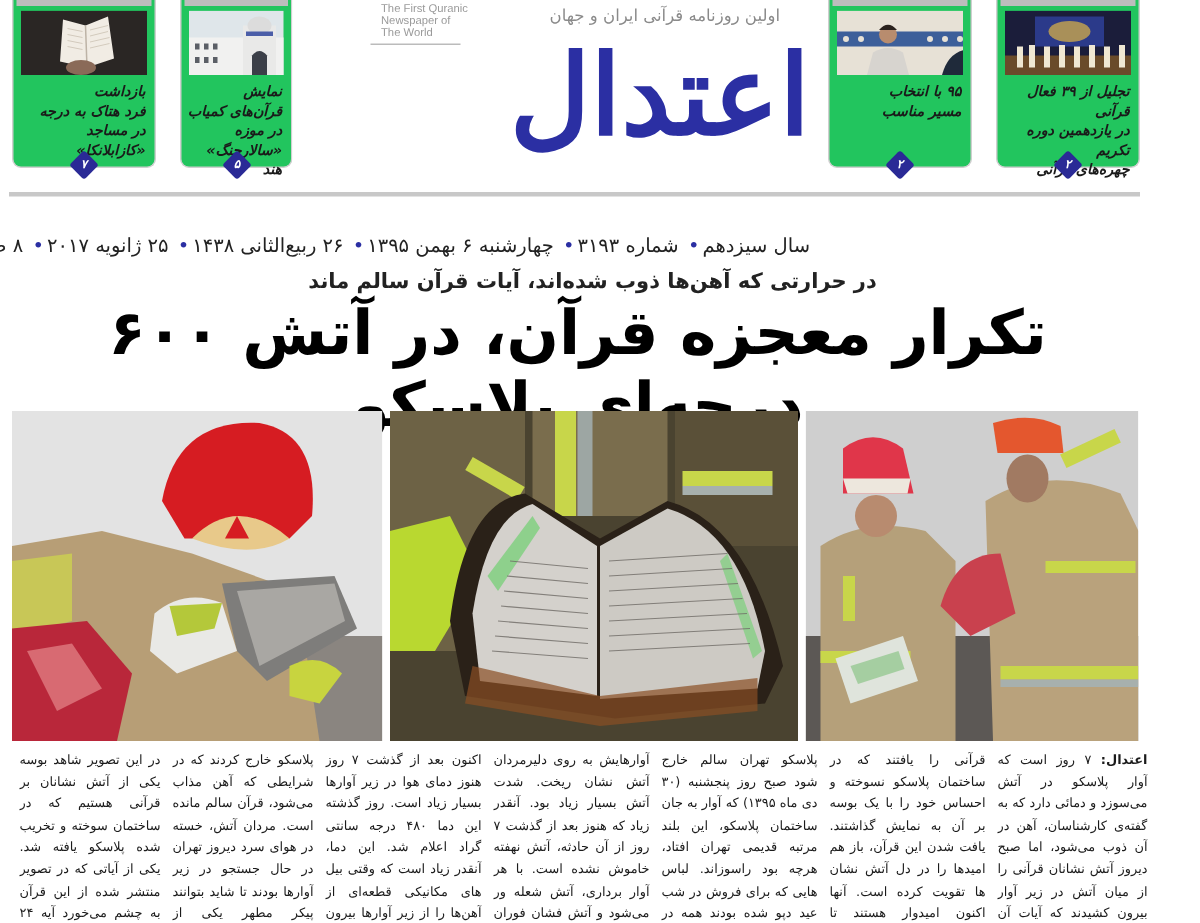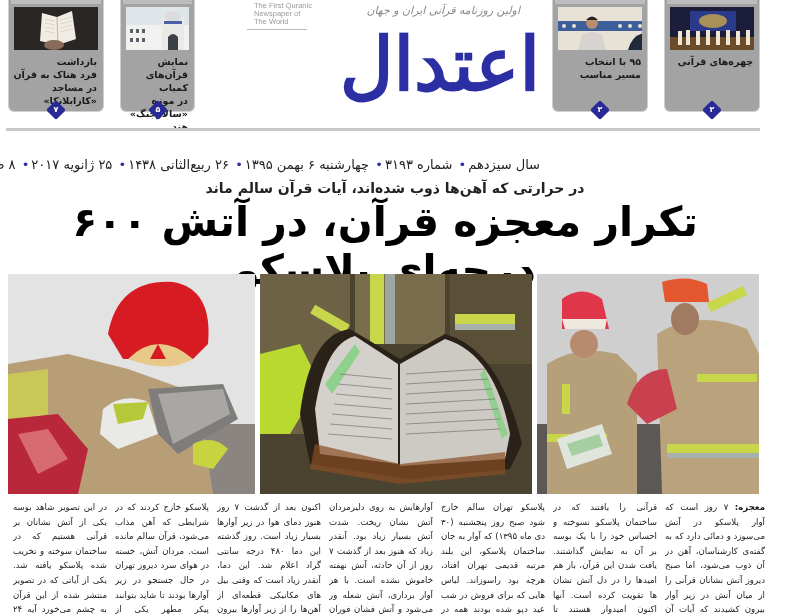--- a/index.html
+++ b/index.html
@@ -3,21 +3,21 @@
   <meta charset="utf-8">
   <style>
     * { box-sizing: border-box; margin: 0; padding: 0; }
     html, body { width: 800px; height: 615px; overflow: hidden; background: #ffffff; }
     body { position: relative; font-family: "DejaVu Sans", sans-serif; color: #111; }
 
     
     .teaser {
       position: absolute; top: 0; height: 112px;
       border-left: 1px solid #cfcfcf; border-right: 1px solid #cfcfcf; border-bottom: 1px solid #cfcfcf;
-      border-radius: 0 0 6px 6px; background: #a3a3a3;
+      border-radius: 0 0 6px 6px; background: #22c55e; font-style: italic;
     }
     .teaser .topbar { position: absolute; top: 0; left: 2px; right: 2px; height: 4px; background: #bdbdbd; }
     .teaser .thumb { position: absolute; top: 7px; left: 5px; right: 5px; height: 43px; overflow: hidden; }
     .teaser .caption {
       position: absolute; top: 55px; left: 4px; right: 6px;
       direction: rtl; text-align: right; font-size: 9.5px; line-height: 13px; font-weight: bold; color: #1a1a1a;
     }
     .teaser .badge {
       position: absolute; bottom: -6px; left: 50%; margin-left: -7px;
       width: 14px; height: 14px; background: #2a2a96; transform: rotate(45deg);
@@ -29,21 +29,21 @@
       text-align: center; line-height: 14px;
     }
 
     
     .en-tagline {
       position: absolute; left: 254px; top: 2px; width: 60px;
       font-family: "Liberation Sans", sans-serif; font-size: 7.5px; line-height: 8px; color: #9a9a9a;
     }
     .fa-tagline {
       position: absolute; left: 330px; top: 4px; width: 190px;
-      direction: rtl; text-align: right; font-family: "DejaVu Serif", serif; font-size: 11px; color: #8a8a8a; font-style: italic;
+      direction: rtl; text-align: right; font-family: "DejaVu Serif", serif; font-size: 11px; color: #8a8a8a; 
     }
     .masthead-rule { position: absolute; left: 247px; width: 60px; top: 29px; height: 1px; background: #bbb; }
     .logo {
       position: absolute; left: 240px; top: 18px; width: 300px; height: 92px;
       direction: rtl; text-align: right;
       font-family: "DejaVu Serif", serif; font-size: 74px; line-height: 92px; color: #2b2fa3; font-weight: bold;
       letter-spacing: 2px;
     }
     .issue-line {
       position: absolute; left: 240px; top: 117px; width: 300px;
@@ -96,21 +96,21 @@
         <line x1="46" y1="13" x2="58" y2="10"></line>
           <line x1="46" y1="17" x2="58" y2="14"></line>
         <line x1="46" y1="21" x2="59" y2="18"></line>
           <line x1="46" y1="25" x2="59" y2="22"></line>
       </g>
       <ellipse cx="40" cy="38" rx="10" ry="5" fill="#8a6a58"></ellipse>
     </svg>
   </div>
   <div class="caption">
     <div>بازداشت</div>
-    <div>فرد هتاک به قرآن</div>
+    <div>فرد هتاک به درجه</div>
     <div>در مساجد «کازابلانکا»</div>
   </div>
   <div class="badge">
       <span>۷</span>
     </div>
 </div>
 
 <div class="teaser" style="left:120px; width:75px;">
   <div class="topbar"></div>
   <div class="thumb">
@@ -189,20 +189,22 @@
           <rect x="26" y="24" width="4" height="14"></rect>
         <rect x="36" y="23" width="4" height="15"></rect>
           <rect x="46" y="24" width="4" height="14"></rect>
           <rect x="56" y="23" width="4" height="15"></rect>
         <rect x="66" y="24" width="4" height="14"></rect>
           <rect x="76" y="23" width="4" height="15"></rect>
       </g>
     </svg>
   </div>
   <div class="caption">
+    <div>تجلیل از ۳۹ فعال قرآنی</div>
+    <div>در یازدهمین دوره تکریم</div>
     <div>چهره‌های قرآنی</div>
   </div>
   <div class="badge">
       <span>۲</span>
     </div>
 </div>
 
 <div class="en-tagline">
   <div>The First Quranic</div>
   <div>Newspaper of</div>
@@ -312,21 +314,21 @@
     <rect x="130" y="179" width="92" height="5" fill="#a7b0ad"></rect>
     <rect x="160" y="100" width="60" height="8" fill="#c8d64a"></rect>
     <rect x="170" y="20" width="40" height="10" fill="#c8d64a" transform="rotate(-25 190 25)"></rect>
 
     <path d="M90 130 Q100 95 130 95 L140 135 L110 150 Z" fill="#c9414e"></path>
   </svg>
 </div>
 
 <div class="columns">
   <div class="col" style="left:660px; width:100px;">
-    <span class="lead">معجزه:</span>
+    <span class="lead">اعتدال:</span>
     <span>۷ روز است که آوار پلاسکو در آتش می‌سوزد و دمائی دارد که به گفته‌ی کارشناسان، آهن در آن ذوب می‌شود، اما صبح دیروز آتش نشانان قرآنی را از میان آتش در زیر آوار بیرون کشیدند که آیات آن در آتش نسوخته است. دلیرمردان آتش نشان دیروز در</span>
   </div>
   <div class="col" style="left:548px; width:104px;">
     <span>قرآنی را یافتند که در ساختمان پلاسکو نسوخته و احساس خود را با یک بوسه بر آن به نمایش گذاشتند. یافت شدن این قرآن، باز هم امیدها را در دل آتش نشان ها تقویت کرده است. آنها اکنون امیدوار هستند تا معجزه شده</span>
   </div>
   <div class="col" style="left:436px; width:104px;">
     <span>پلاسکو تهران سالم خارج شود صبح روز پنجشنبه (۳۰ دی ماه ۱۳۹۵) که آوار به جان ساختمان پلاسکو، این بلند مرتبه قدیمی تهران افتاد، هرچه بود راسوزاند. لباس هایی که برای فروش در شب عید دپو شده بودند همه در آتش سوختند.</span>
   </div>
   <div class="col" style="left:324px; width:104px;">
     <span>آوارهایش به روی دلیرمردان آتش نشان ریخت. شدت آتش بسیار زیاد بود. آنقدر زیاد که هنوز بعد از گذشت ۷ روز از آن حادثه، آتش نهفته خاموش نشده است. با هر آوار برداری، آتش شعله ور می‌شود و آتش فشان فوران می‌کند.</span>

